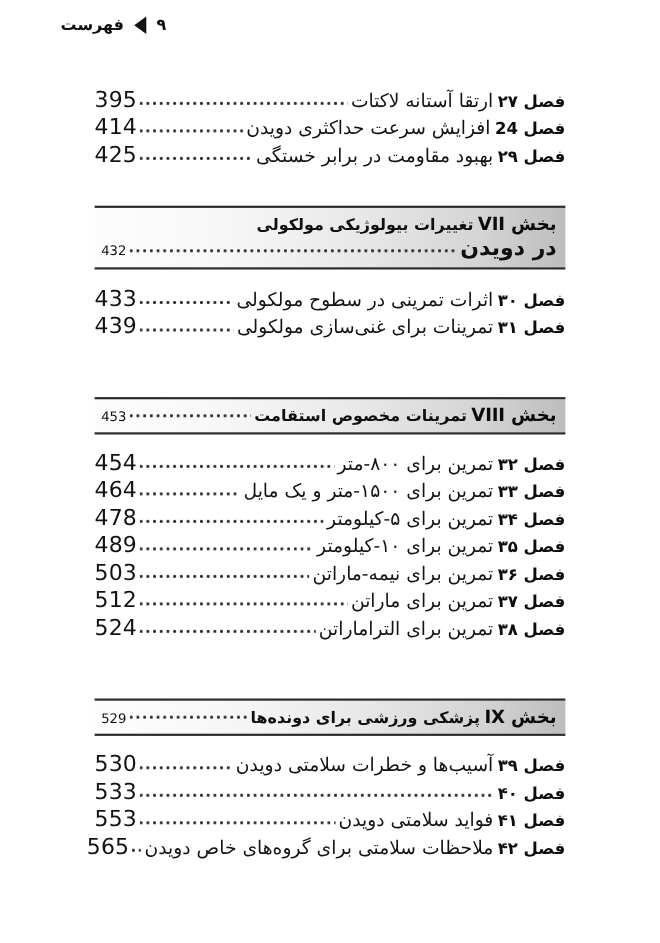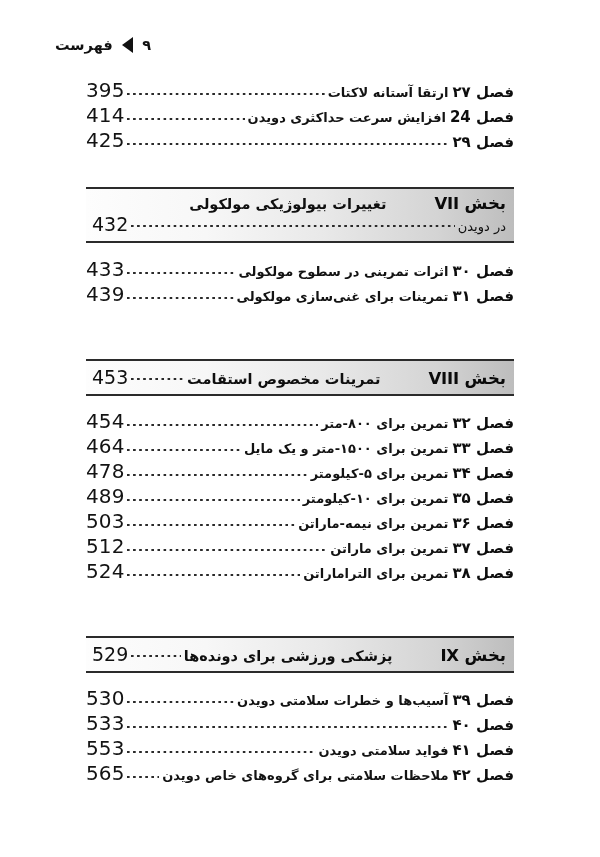--- a/index.html
+++ b/index.html
@@ -19,21 +19,21 @@
   .page {
     width: 600px;
     height: 857px;
     position: relative;
     box-sizing: border-box;
   }
 
   
   .running-head {
     position: absolute;
-    top: 32px;
+    top: 10px;
     left: 0;
     right: 0;
     height: 26px;
     display: flex;
     flex-direction: row-reverse;
     align-items: center;
     justify-content: center;
     padding-left: 0;
     padding-right: 0;
     box-sizing: border-box;
@@ -93,22 +93,22 @@
     white-space: nowrap;
     flex: 0 0 auto;
   }
   .chap-num {
     font-size: 15px;
     font-weight: 700;
     color: #0d0d0d;
     letter-spacing: -0.2px;
   }
   .chap-title {
-    font-size: 13px;
-    font-weight: 700;
+    font-size: 17px;
+    font-weight: 400;
     color: #131313;
     letter-spacing: -0.1px;
   }
   .leader {
     flex: 1 1 auto;
     align-self: flex-end;
     margin: 0 3px 4px 3px;
     height: 10px;
     overflow: hidden;
     min-width: 8px;
@@ -148,37 +148,36 @@
     align-items: baseline;
     gap: 4px;
     white-space: nowrap;
     flex: 0 0 auto;
   }
   .part-num {
     font-size: 16.5px;
     font-weight: 700;
     color: #0b0b0b;
     letter-spacing: -0.2px;
-    margin-left: 44px;
   }
   .part-title {
     font-size: 14.5px;
     font-weight: 700;
     color: #0f0f0f;
     letter-spacing: -0.1px;
   }
   .part-title-cont {
-    font-size: 13px;
-    font-weight: 400;
+    font-size: 20px;
+    font-weight: 700;
     color: #0f0f0f;
     white-space: nowrap;
     flex: 0 0 auto;
   }
   .part-page {
-    font-size: 19px;
+    font-size: 12px;
     font-weight: 400;
     color: #101010;
     direction: ltr;
     unicode-bidi: isolate;
     flex: 0 0 auto;
   }
   .part .leader {
     margin-bottom: 4px;
   }
   .gap-b { height: 14px; }
@@ -214,20 +213,21 @@
         <span class="chap-text">
           <span class="chap-num">فصل 24</span>
           <span class="chap-title">افزایش سرعت حداکثری دویدن</span>
         </span>
         <span class="leader"></span>
         <span class="chap-page">414</span>
       </div>
       <div class="chap">
         <span class="chap-text">
           <span class="chap-num">فصل ۲۹</span>
+          <span class="chap-title">بهبود مقاومت در برابر خستگی</span>
         </span>
         <span class="leader"></span>
         <span class="chap-page">425</span>
       </div>
     </div>
 
     <div class="gap-c"></div>
 
     <div class="part">
       <div class="part-line">

